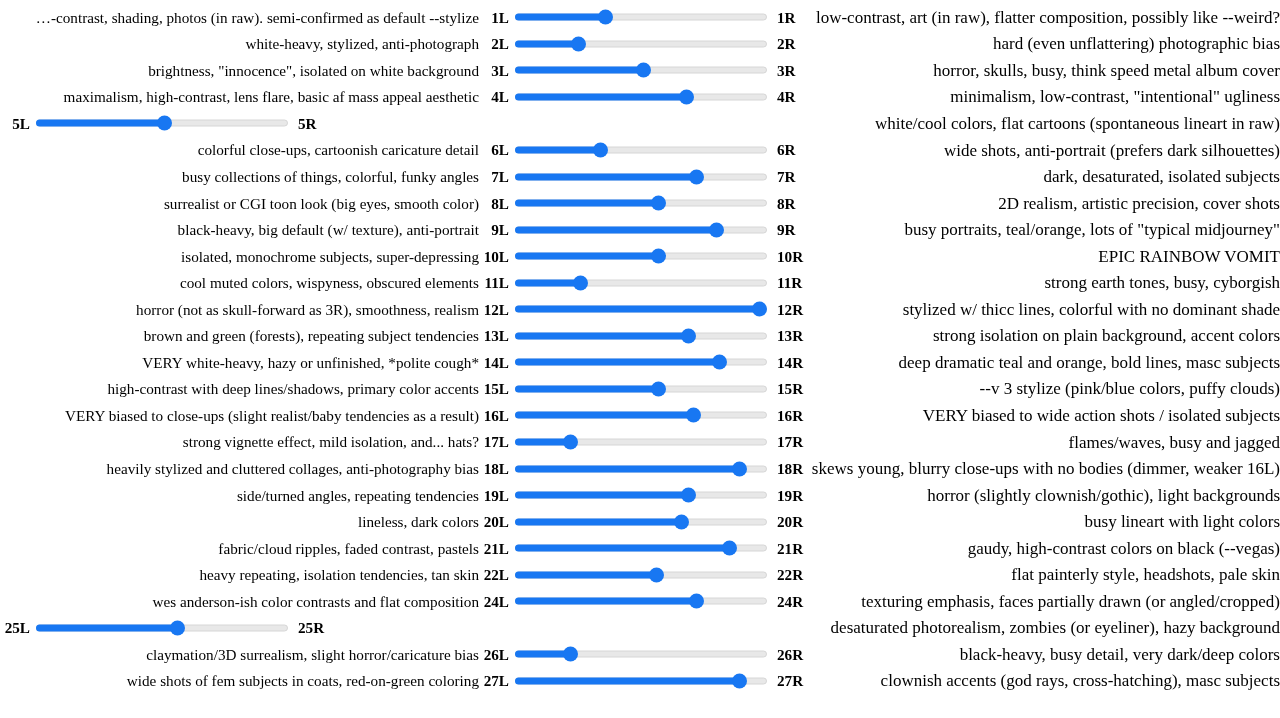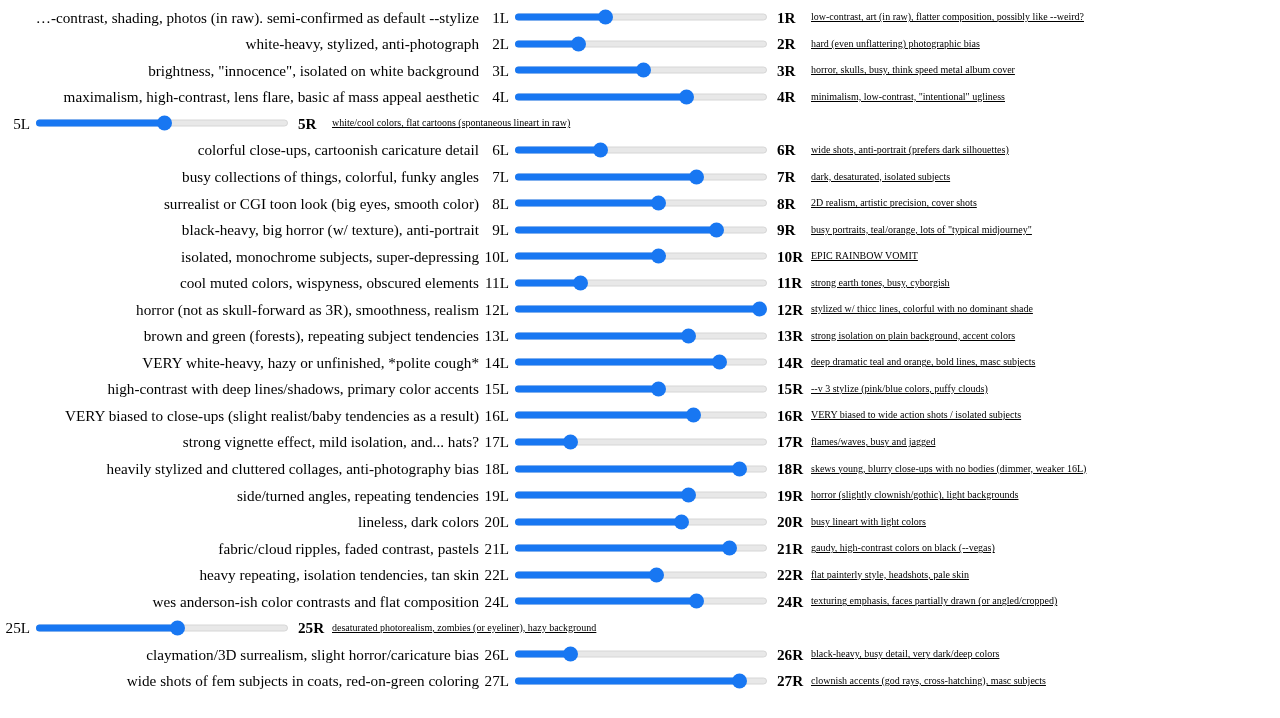--- a/index.html
+++ b/index.html
@@ -44,21 +44,21 @@
     white-space: nowrap;
     padding-right: 0;
     box-sizing: border-box;
     overflow: visible;
   }
 
   
   .left-index {
     width: 36px;
     text-align: right;
-    font-weight: normal;
+    font-weight: bold;
     font-size: 15.2px;
     line-height: 1;
     padding-right: 6px;
     box-sizing: border-box;
     white-space: nowrap;
   }
 
   
   .slider {
     position: relative;
@@ -107,27 +107,26 @@
     font-size: 15.2px;
     line-height: 1;
     padding-left: 10px;
     box-sizing: border-box;
     white-space: nowrap;
   }
 
   
   .right-label {
     flex: 1 1 auto;
-    text-align: left;
-    font-size: 10px;
+    text-align: right;
+    font-size: 17px;
     line-height: 1;
     white-space: nowrap;
     box-sizing: border-box;
     overflow: visible;
-    text-decoration: underline;
   }
 </style>
 </head>
 <body>
 
 <div id="sheet">
     <div class="row">
       <div class="left-label">…-contrast, shading, photos (in raw). semi-confirmed as default --stylize</div>
       <div class="left-index">1L</div>
       <div class="slider">
@@ -208,21 +207,21 @@
       <div class="left-index">8L</div>
       <div class="slider">
         <div class="slider-track" style="background: rgb(232, 232, 232);"></div>
         <div class="slider-fill" style="background: rgb(24, 119, 242); width: 57%;"></div>
         <div class="slider-thumb" style="background: rgb(24, 119, 242); left: 57%;"></div>
       </div>
       <div class="right-index">8R</div>
       <div class="right-label">2D realism, artistic precision, cover shots</div>
     </div>
     <div class="row">
-      <div class="left-label">black-heavy, big horror (w/ texture), anti-portrait</div>
+      <div class="left-label">black-heavy, big default (w/ texture), anti-portrait</div>
       <div class="left-index">9L</div>
       <div class="slider">
         <div class="slider-track" style="background: rgb(232, 232, 232);"></div>
         <div class="slider-fill" style="background: rgb(24, 119, 242); width: 80%;"></div>
         <div class="slider-thumb" style="background: rgb(24, 119, 242); left: 80%;"></div>
       </div>
       <div class="right-index">9R</div>
       <div class="right-label">busy portraits, teal/orange, lots of "typical midjourney"</div>
     </div>
     <div class="row">

